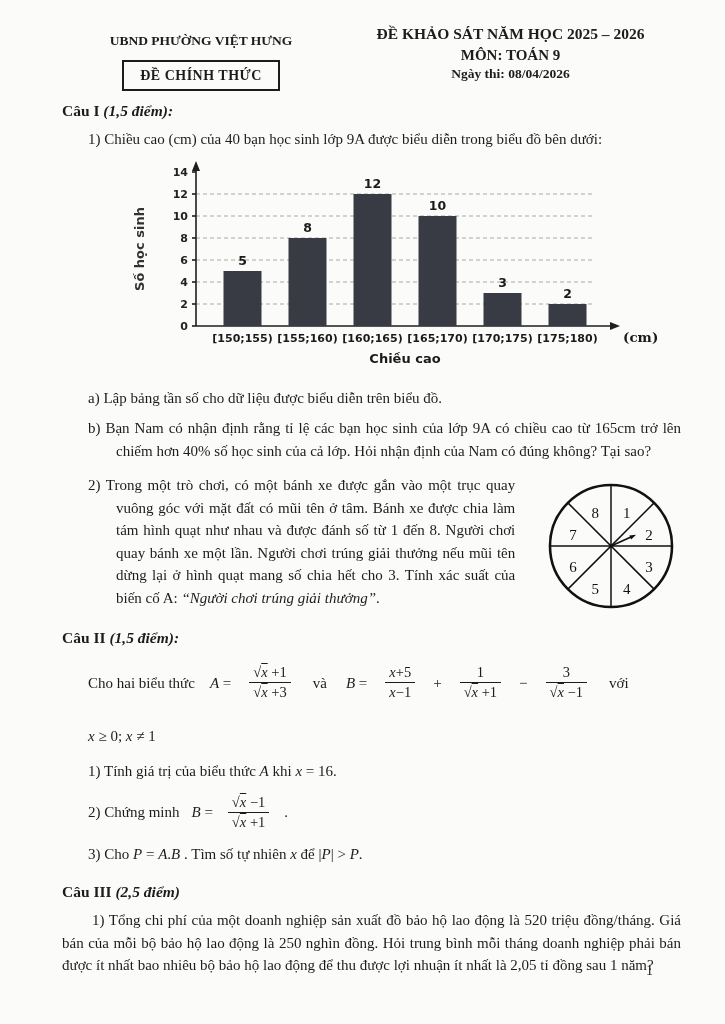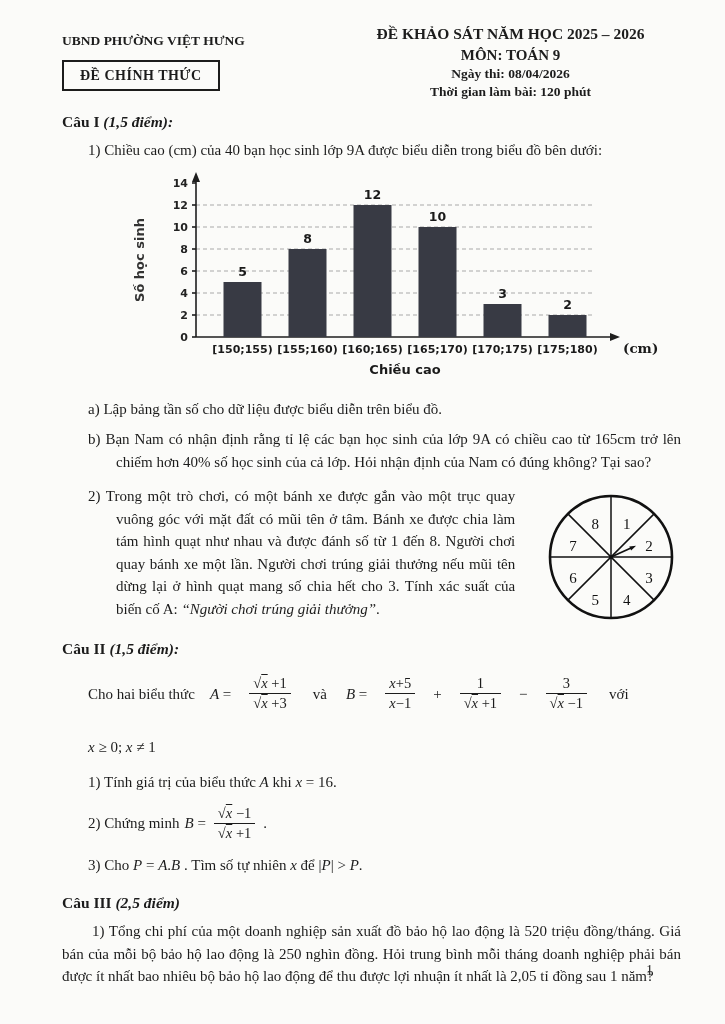--- a/index.html
+++ b/index.html
@@ -5,21 +5,21 @@
   html,body{margin:0;padding:0;}
   body{
     width:725px;height:1024px;overflow:hidden;position:relative;
     background:#fbfbf9;color:#1c1c1c;
     font-family:"Liberation Serif", serif;font-size:15px;line-height:1.5;
   }
   .page{padding:24px 44px 0 62px;position:relative;}
 
   
   header{display:flex;margin-bottom:8px;}
-  .h-left{width:278px;padding-top:8px;}
+  .h-left{width:278px;text-align:center;padding-top:8px;}
   .h-left .l1{font-weight:bold;font-size:13.5px;line-height:1.3;}
   .h-left .l2{font-weight:bold;font-size:13.5px;line-height:1.3;}
   .ul{text-decoration:underline;text-underline-offset:2px;}
   .official-box{
     display:inline-block;margin-top:10px;padding:3px 16px;
     border:2px solid #1c1c1c;font-weight:bold;font-size:14px;letter-spacing:.5px;
   }
   .h-right{flex:1;text-align:center;line-height:1.35;}
   .h-right .r1{font-weight:bold;font-size:15.5px;}
   .h-right .r2{font-weight:bold;font-size:15px;}
@@ -56,42 +56,41 @@
 
   
   i{font-family:"Liberation Serif",serif;}
   .vinc{text-decoration:overline;}
   .frac{display:inline-flex;flex-direction:column;vertical-align:middle;
         text-align:center;margin:0 3px;font-size:14.5px;line-height:1.18;}
   .frac .num{padding:0 4px 1px;border-bottom:1.3px solid #1c1c1c;}
   .frac .den{padding:1px 4px 0;}
   .formula-row{display:flex;align-items:center;flex-wrap:wrap;gap:15px;
                margin:4px 0 12px 26px;}
-  .fr-inline{display:inline-flex;align-items:center;gap:5px;}
+  .fr-inline{display:inline-flex;align-items:center;gap:12px;}
   .quote-it{font-style:italic;}
 
   .c3p{text-indent:30px;text-align:justify;margin-bottom:6px;}
 
   .page-number{position:absolute;left:646px;top:960px;font-size:14px;}
 </style>
 </head>
 <body>
 
 <div class="page">
 
   <header>
     <div class="h-left">
       <div class="l1">UBND PHƯỜNG VIỆT HƯNG</div>
       <div class="official-box">ĐỀ CHÍNH THỨC</div>
     </div>
     <div class="h-right">
       <div class="r1">ĐỀ KHẢO SÁT NĂM HỌC 2025 – 2026</div>
       <div class="r2">MÔN: TOÁN 9</div>
       <div class="r3">Ngày thi: 08/04/2026</div>
-      <div class="r4">Thời gian làm bài: 120 phút</div>
     </div>
   </header>
 
   
   <div class="sec-head"><span>Câu I</span> <span class="pts">(1,5 điểm):</span></div>
 
   <p class="ind">1)  Chiều cao (cm) của 40 bạn học sinh lớp 9A được biểu diễn trong biểu đồ bên dưới:</p>
 
   <div class="chart-wrap">
     <svg id="barchart" width="560" height="212">

